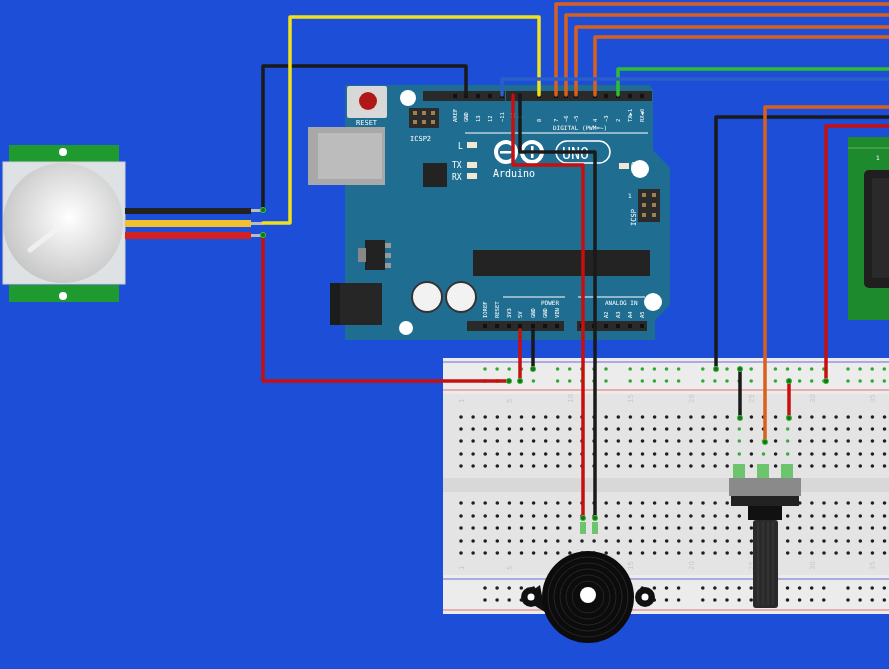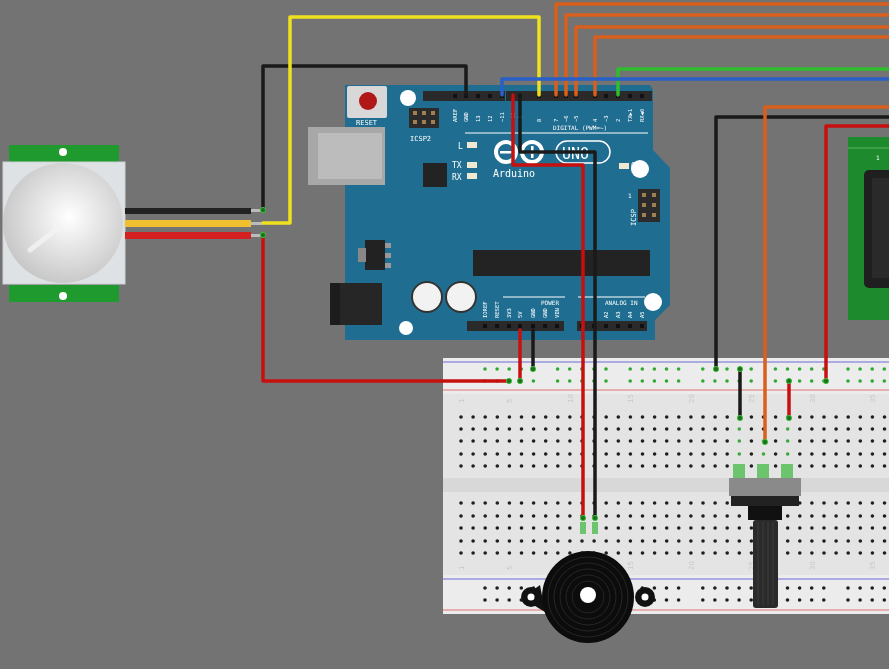--- a/index.html
+++ b/index.html
@@ -1,16 +1,16 @@
 <!DOCTYPE html>
 <html><head>
 <meta charset="utf-8">
 <style>
   html, body { margin:0; padding:0; background:#ffffff; }
-  #stage { position:relative; width:889px; height:669px; overflow:hidden; background:#737373; font-family:"DejaVu Sans Mono", monospace; }
+  #stage { position:relative; width:889px; height:669px; overflow:hidden; background:#1d4ed8; font-family:"DejaVu Sans Mono", monospace; }
   svg { position:absolute; left:0; top:0; }
   .silk { fill:#ffffff; font-family:"DejaVu Sans Mono", monospace; }
   .bbnum { fill:#c8c8c8; font-family:"DejaVu Sans", sans-serif; font-size:7px; }
 </style>
 </head>
 <body>
 
 <div id="stage">
 <svg id="svg" width="889" height="669" viewBox="0 0 889 669" xmlns="http://www.w3.org/2000/svg">
 

